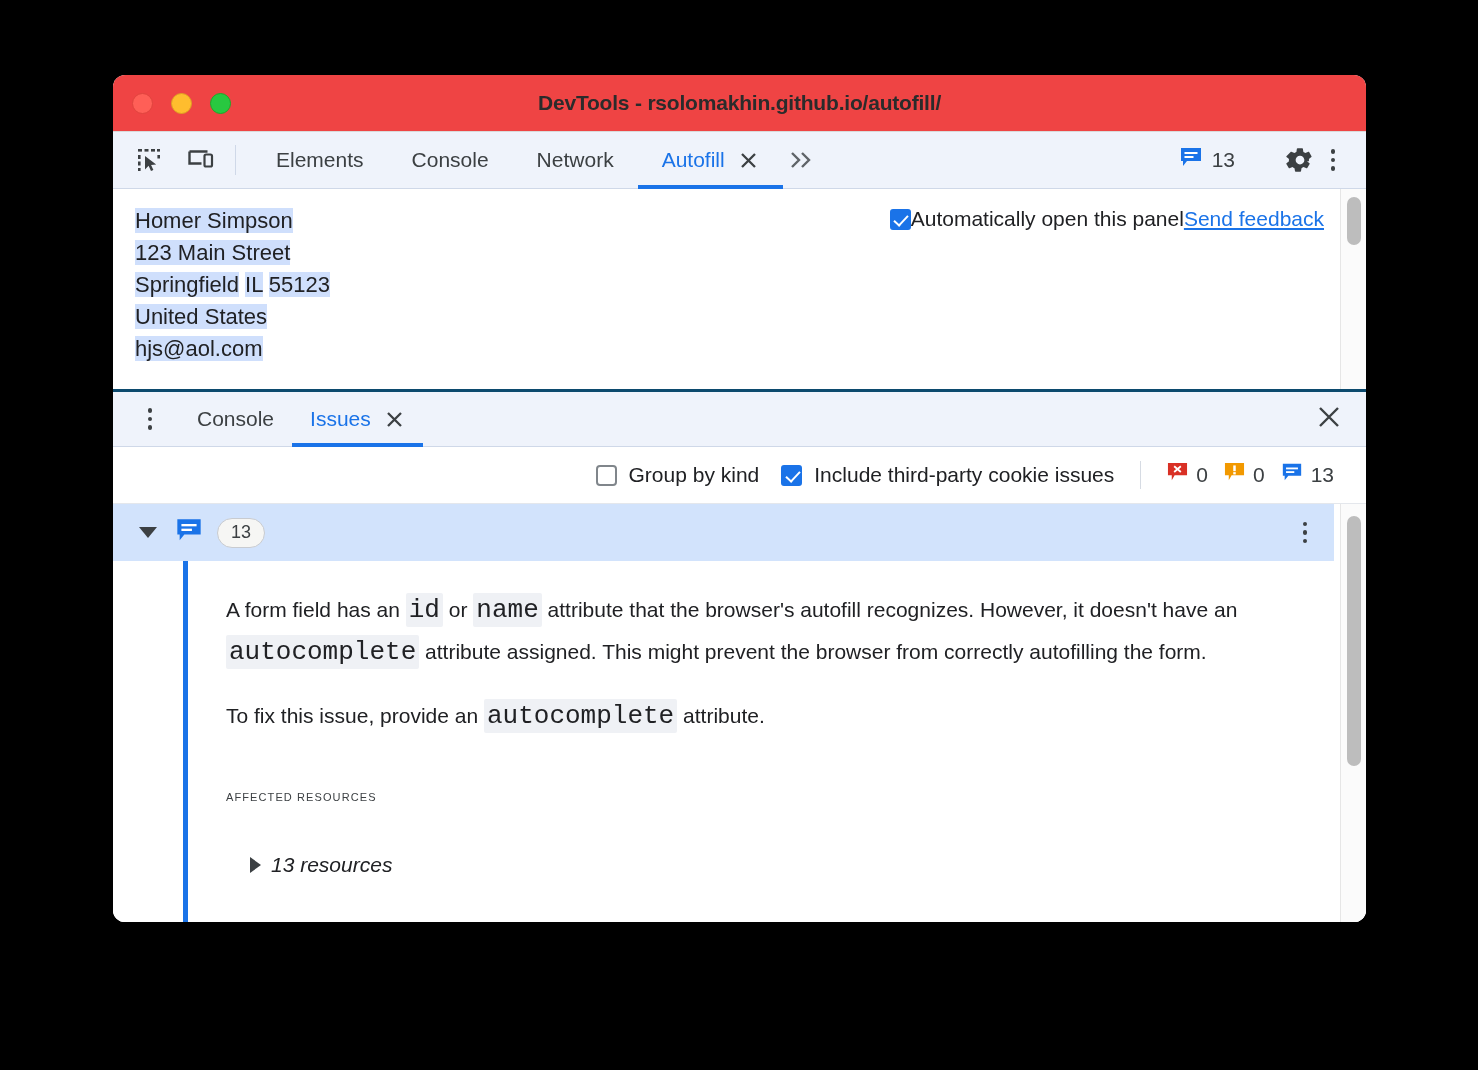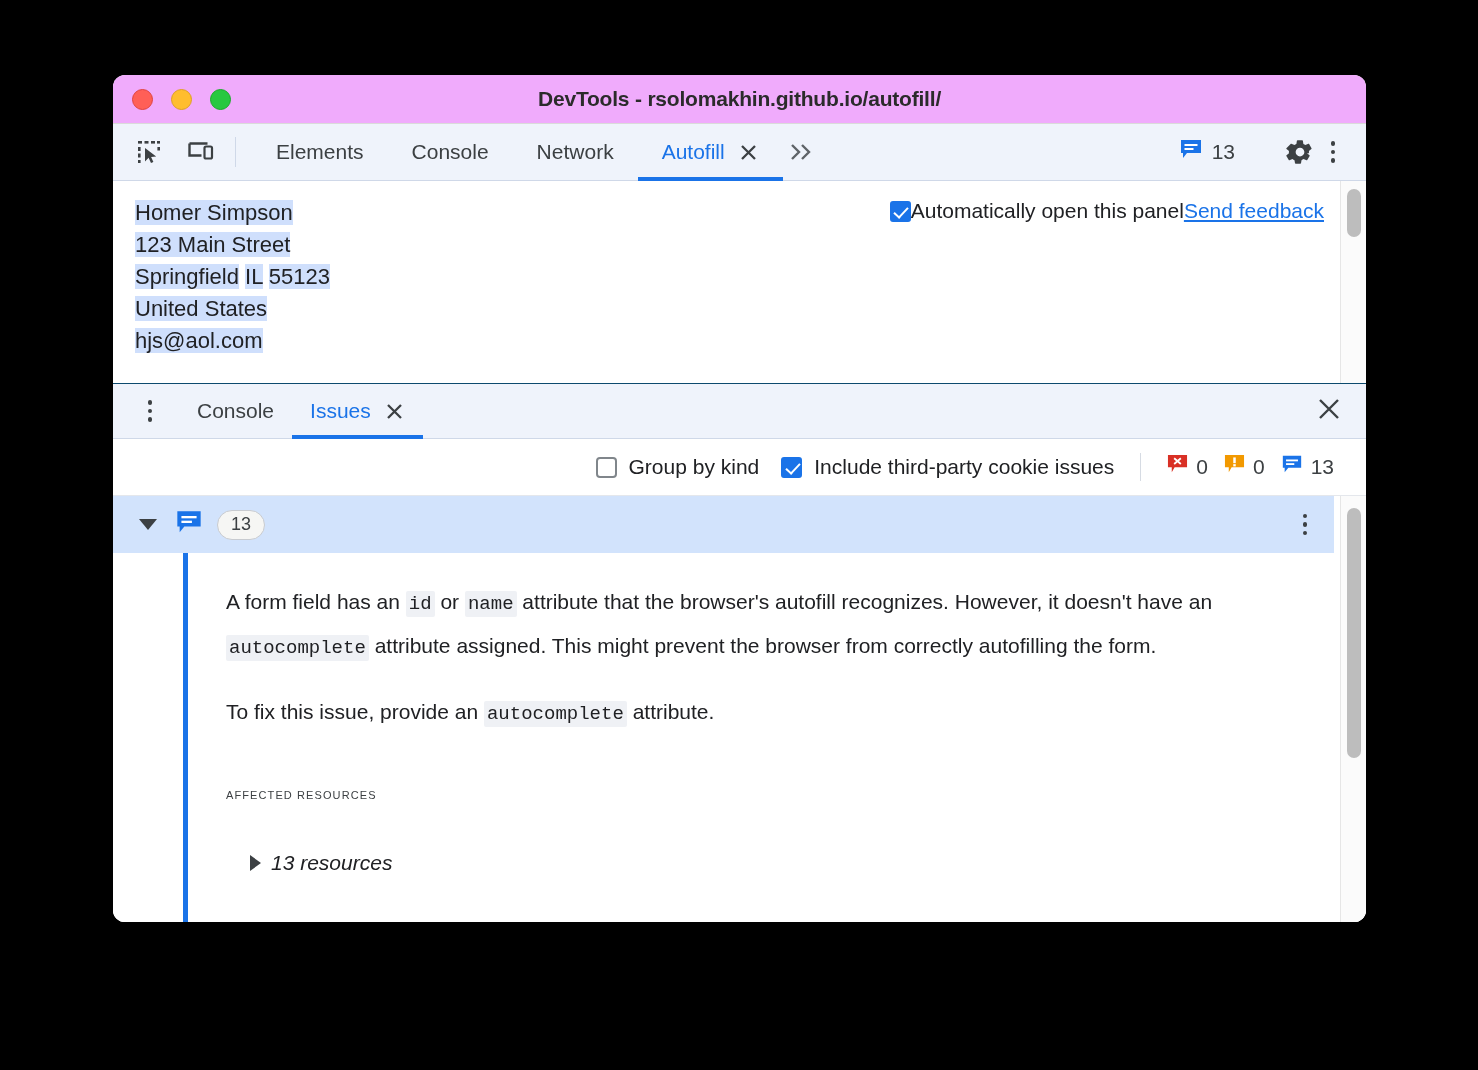--- a/index.html
+++ b/index.html
@@ -17,22 +17,22 @@
     width: 1253px; height: 847px;
     background: #ffffff;
     border-radius: 12px;
     overflow: hidden;
     display: flex;
     flex-direction: column;
   }
 
   
   .titlebar {
-    height: 49px;
-    background: #f0abfc;
+    height: 57px;
+    background: #ef4444;
     border-bottom: 1px solid #dadada;
     display: flex;
     align-items: center;
     position: relative;
     flex: 0 0 auto;
   }
   .traffic { display: flex; gap: 18px; margin-left: 19px; }
   .light { width: 21px; height: 21px; border-radius: 50%; }
   .light.red { background: #ff5f57; border: 1px solid #e0443e; }
   .light.yellow { background: #ffbd2e; border: 1px solid #dea123; }
@@ -103,21 +103,21 @@
     width: 30px; height: 30px;
     display: flex; flex-direction: column;
     align-items: center; justify-content: center; gap: 4px;
   }
   .dots-v i { width: 4.5px; height: 4.5px; border-radius: 50%; background: #3c4043; display: block; }
 
   
   .autofill-panel {
     flex: 0 0 203px;
     background: #ffffff;
-    border-bottom: 1px solid #0c4a6e;
+    border-bottom: 3px solid #0c4a6e;
     display: flex;
     position: relative;
     overflow: hidden;
   }
   .af-address {
     padding: 16px 0 0 22px;
     font-size: 22px;
     line-height: 32px;
     color: #202124;
   }
@@ -270,21 +270,21 @@
   }
   .issue-content {
     padding-left: 113px;
     padding-right: 28px;
     font-size: 21px;
     line-height: 41px;
     color: #202124;
   }
   code {
     font-family: "Liberation Mono", monospace;
-    font-size: 19px;
+    font-size: 26px;
     background: #eff1f5;
     padding: 2px 3px;
     border-radius: 2px;
   }
   .p2 { margin-top: 22px; }
   .affected {
     margin-top: 40px;
     font-size: 11px;
     letter-spacing: 1.1px;
     color: #3c4043;

